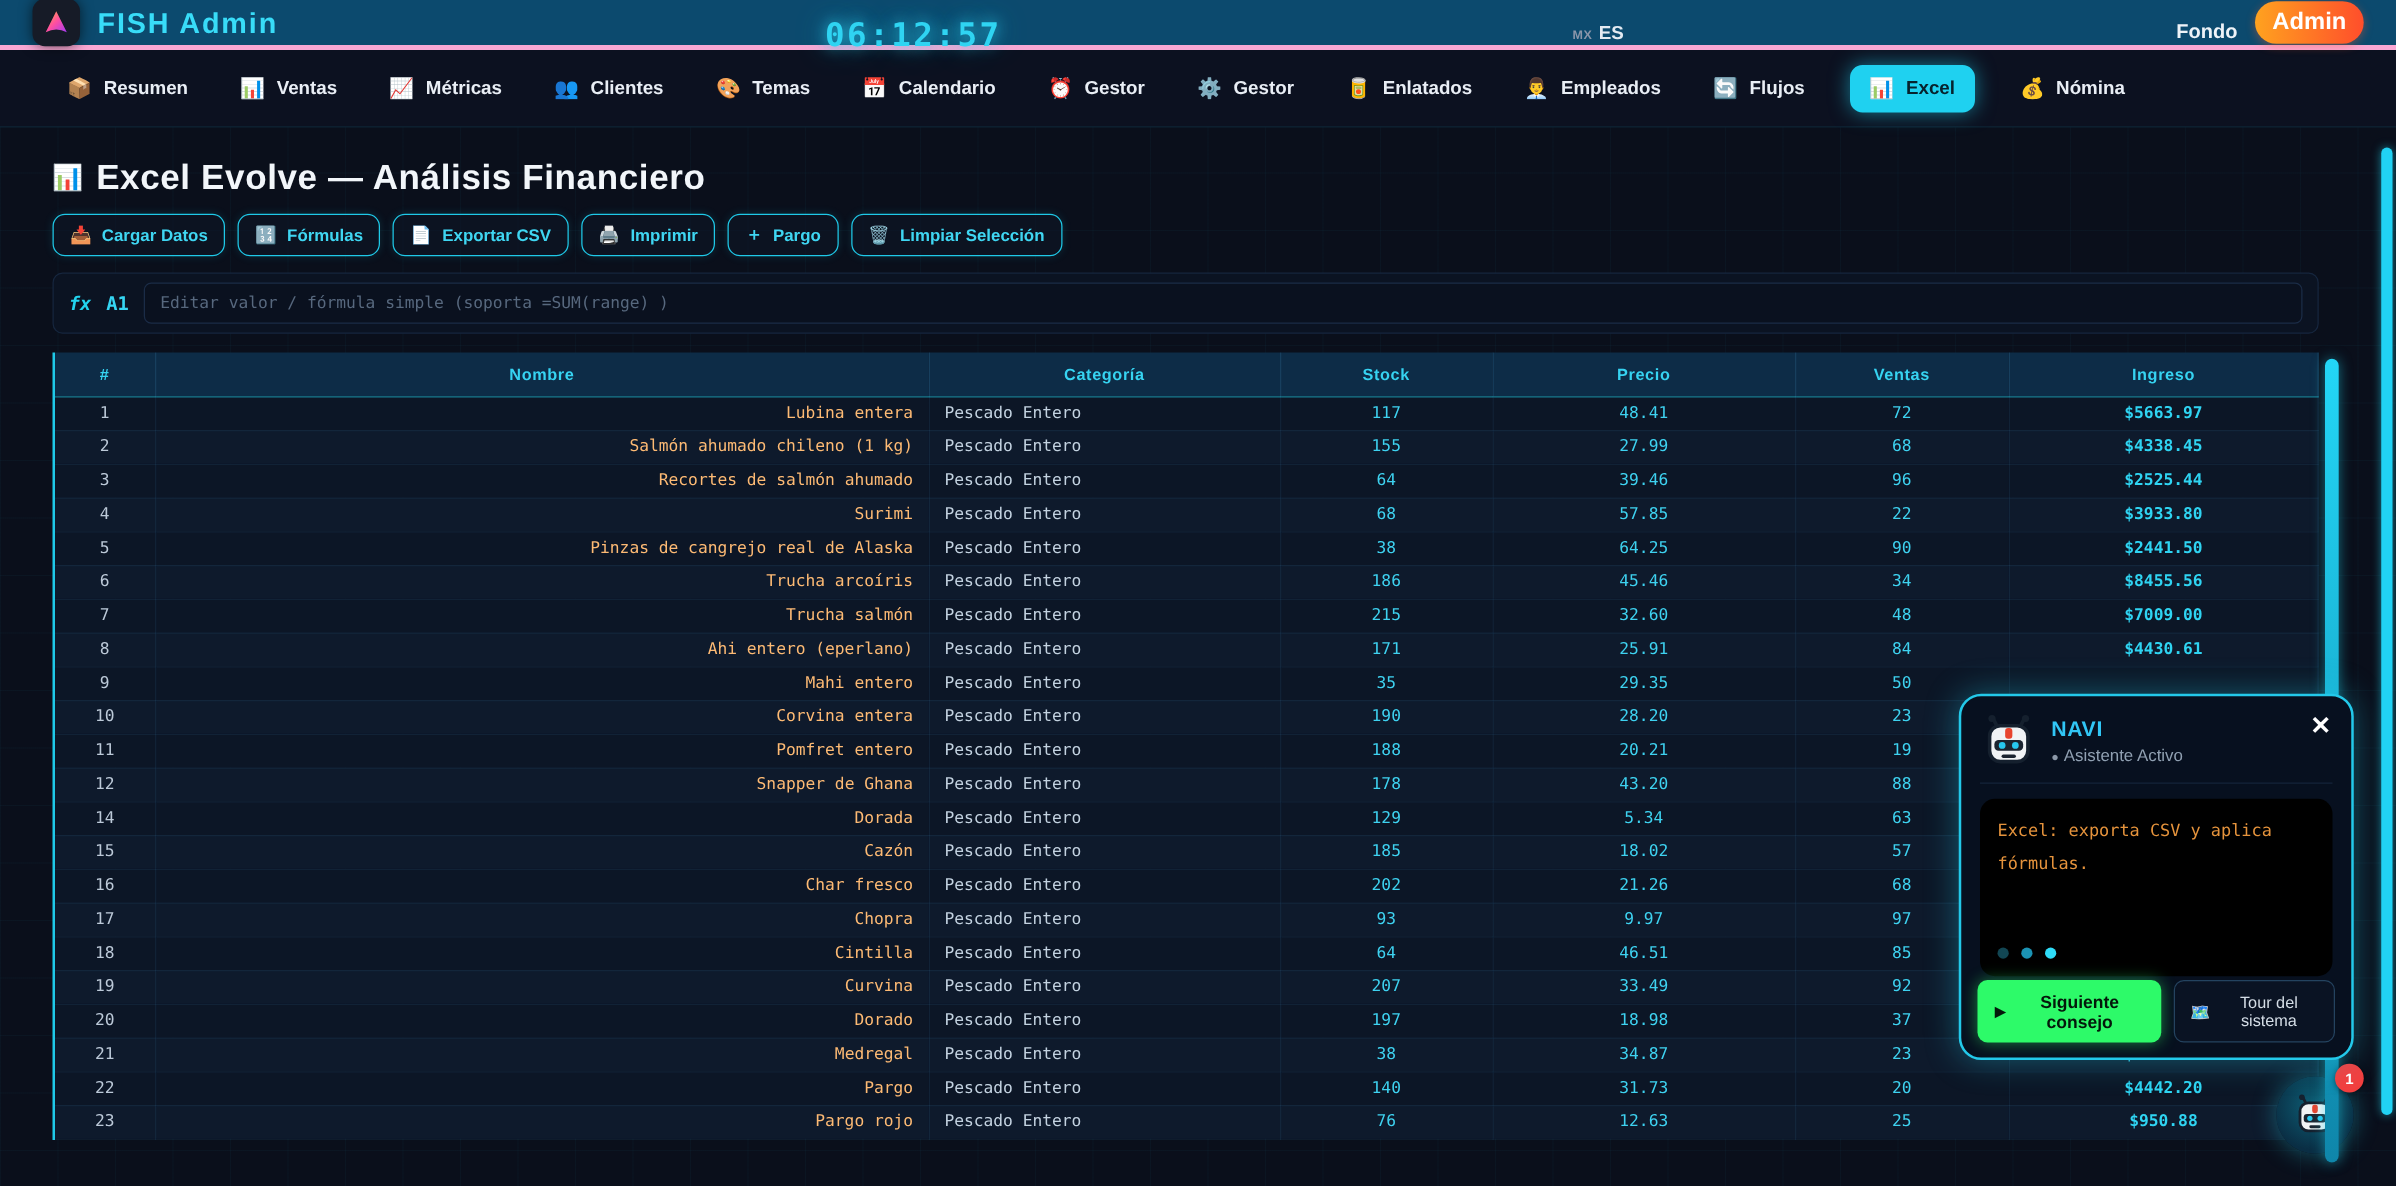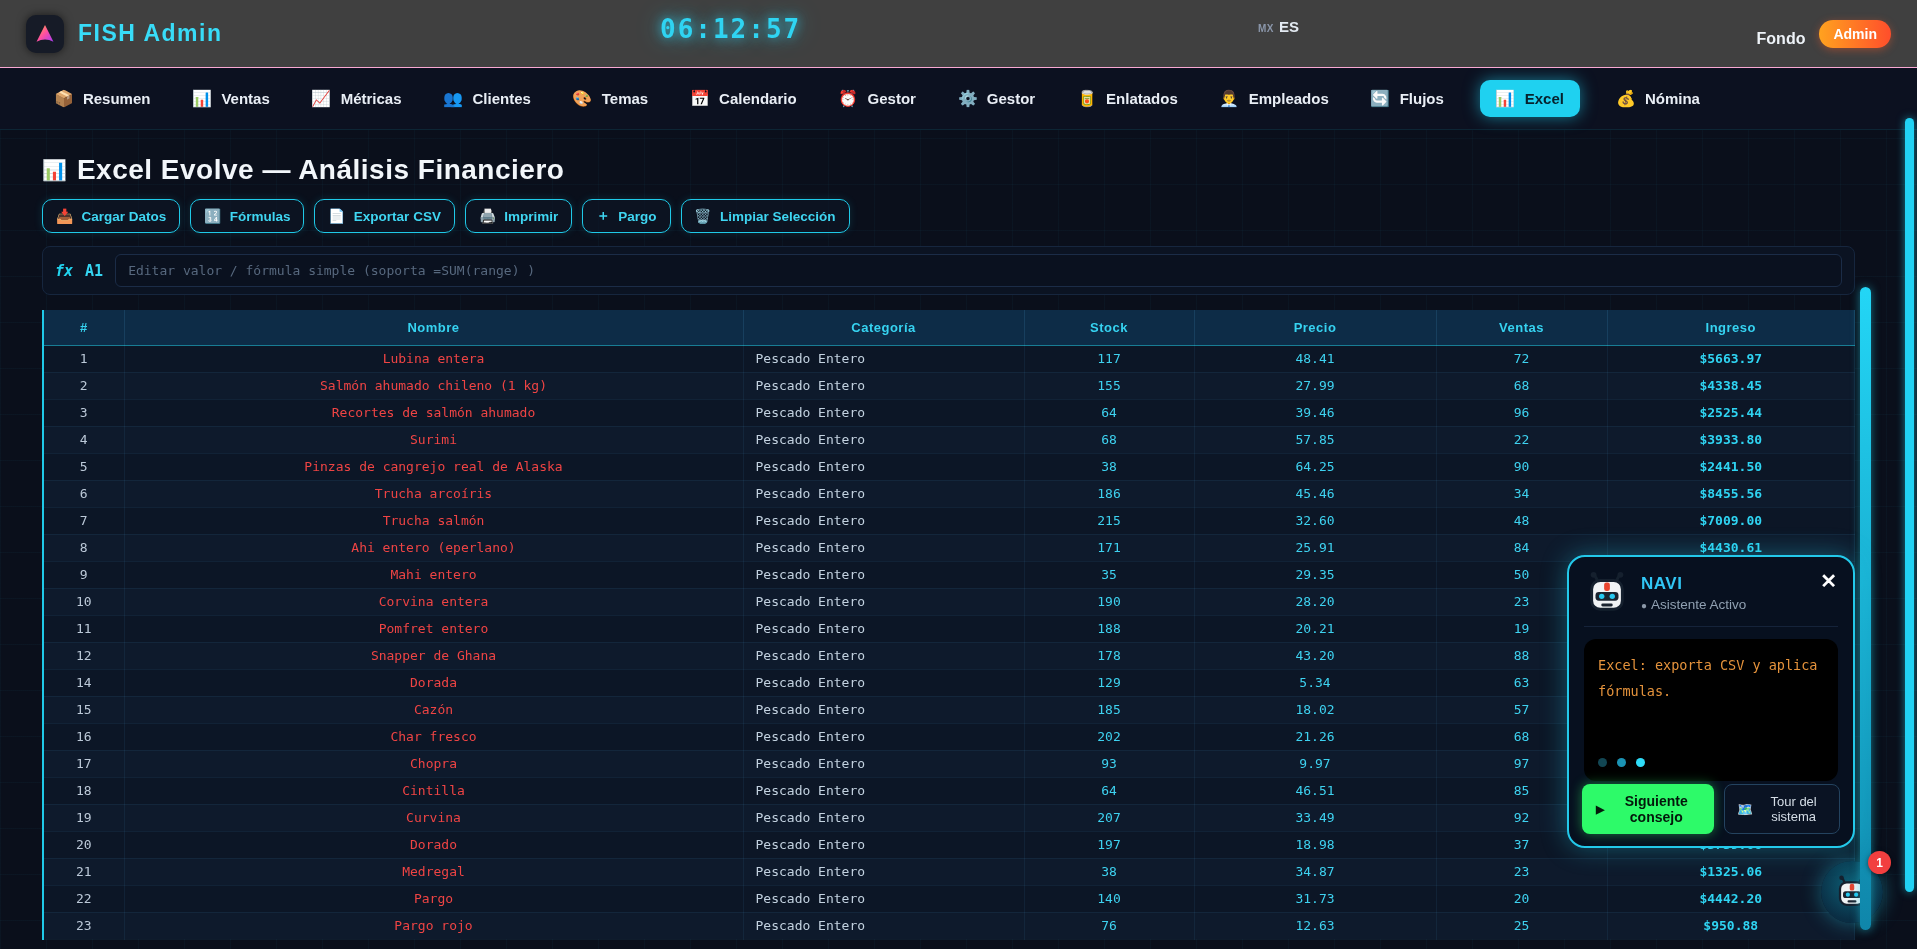--- a/index.html
+++ b/index.html
@@ -9,36 +9,36 @@
     background-color:#0a0f1b;
     background-image:
       linear-gradient(rgba(34,211,238,.035) 1px, transparent 1px),
       linear-gradient(90deg, rgba(34,211,238,.035) 1px, transparent 1px);
     background-size:46px 46px;
     color:#e8eef5;
     position:relative;
   }
   
   .app-header {
-    height:68px; background:#404040; display:flex; align-items:center;
-    padding:0 26px; position:relative; border-bottom:1px solid #f9a8d4;
+    height:40px; background:#0c4a6e; display:flex; align-items:center;
+    padding:0 26px; position:relative; border-bottom:4px solid #f9a8d4;
   }
   .logo-box { width:38px; height:38px; border-radius:10px; background:#161b27;
     display:flex; align-items:center; justify-content:center; box-shadow:0 0 10px rgba(0,0,0,.6); }
   .brand-title { margin-left:14px; color:#38dcf8; font-weight:bold; font-size:23px; letter-spacing:1.5px; }
   .clock { position:absolute; left:660px; top:14px; font-family:"DejaVu Sans Mono", monospace;
     font-weight:bold; font-size:26px; letter-spacing:2px; color:#2fd4f2;
     text-shadow:0 0 12px rgba(47,212,242,.85), 0 0 26px rgba(47,212,242,.45); }
   .locale { position:absolute; left:1258px; top:18px; display:flex; align-items:baseline; gap:5px; }
   .locale-prefix { font-size:10px; color:#8a96aa; font-weight:bold; letter-spacing:.5px; }
   .locale-code { font-size:15px; color:#e3eaf2; font-weight:bold; }
   .header-right { margin-left:auto; display:flex; align-items:flex-end; gap:14px; }
   .fondo-label { color:#eef3f8; font-weight:bold; font-size:16px; }
   .admin-badge { background:linear-gradient(90deg,#ffa21f,#ff4e2b); color:#fff; font-weight:bold;
-    font-size:14px; padding:6px 14px; border-radius:17px; box-shadow:0 2px 8px rgba(255,90,40,.4); }
+    font-size:19px; padding:6px 14px; border-radius:17px; box-shadow:0 2px 8px rgba(255,90,40,.4); }
   
   .nav-bar { height:62px; background:#0c1120; display:flex; align-items:center; gap:30px;
     padding:0 30px 0 48px; border-bottom:1px solid rgba(34,211,238,.10); }
   .nav-tab { display:flex; align-items:center; gap:9px; font-weight:bold; font-size:15px;
     color:#e9eef5; padding:9px 6px; border-radius:10px; cursor:pointer; white-space:nowrap; }
   .nav-tab .tab-icon { font-size:16px; }
   .nav-tab.active { background:#1fd1f0; color:#07222d; padding:9px 16px;
     box-shadow:0 0 16px rgba(31,209,240,.55); }
   
   .main { padding:18px 62px 0 42px; }
@@ -64,32 +64,32 @@
   table.data { width:100%; border-collapse:collapse; table-layout:fixed;
     font-family:"DejaVu Sans Mono", monospace; font-size:13px; }
   table.data thead th { background:#0d2c47; color:#36d3f1; font-family:"Liberation Sans",sans-serif;
     font-weight:bold; font-size:13px; letter-spacing:.5px; height:35px;
     border-right:1px solid rgba(70,150,200,.18); border-bottom:1px solid rgba(34,211,238,.55); }
   table.data tbody td { height:27px; padding:4px 12px;
     border-right:1px solid rgba(70,150,200,.10); border-bottom:1px solid rgba(70,150,200,.10); }
   table.data tbody tr:nth-child(odd)  { background:#0c1626; }
   table.data tbody tr:nth-child(even) { background:#0e1a2c; }
   td.c-idx { color:#bcc9d8; text-align:center; }
-  td.c-name { color:#ef4444; text-align:center; }
+  td.c-name { color:#fdba74; text-align:right; }
   td.c-cat { color:#c3d2e0; text-align:left; }
   td.c-num { color:#3ed2f0; text-align:center; }
   td.c-ing { color:#2fd4f2; font-weight:bold; text-align:center; }
   
   .table-scrollbar { position:absolute; left:1860px; top:287px; width:11px; height:643px;
     border-radius:6px; background:linear-gradient(#23d6f6,#0f86aa); z-index:28;
     box-shadow:0 0 10px rgba(34,211,238,.5); }
   .page-scrollbar { position:absolute; left:1905px; top:118px; width:9px; height:774px;
     border-radius:5px; background:#21d2f4; z-index:40; box-shadow:0 0 8px rgba(34,211,238,.6); }
   
-  .assistant-panel { position:absolute; left:1567px; top:555px; width:288px; height:293px;
+  .assistant-panel { position:absolute; left:1567px; top:555px; width:316px; height:293px;
     background:#07101f; border:2px solid #23c9ea; border-radius:18px; z-index:30;
     box-shadow:0 0 26px rgba(34,211,238,.35); padding:13px 15px; }
   .assistant-head { display:flex; align-items:center; gap:11px; padding-bottom:10px;
     border-bottom:1px solid #15233a; }
   .assistant-avatar { width:46px; height:46px; }
   .assistant-name { color:#31c6f5; font-weight:bold; font-size:17px; letter-spacing:.5px; }
   .assistant-status { color:#90a0b2; font-size:13.5px; margin-top:3px; }
   .assistant-status .status-dot { color:#8b98a8; font-size:10px; margin-right:4px; }
   .assistant-close { position:absolute; top:14px; right:16px; color:#ffffff; font-size:20px;
     font-weight:bold; cursor:pointer; line-height:1; }

